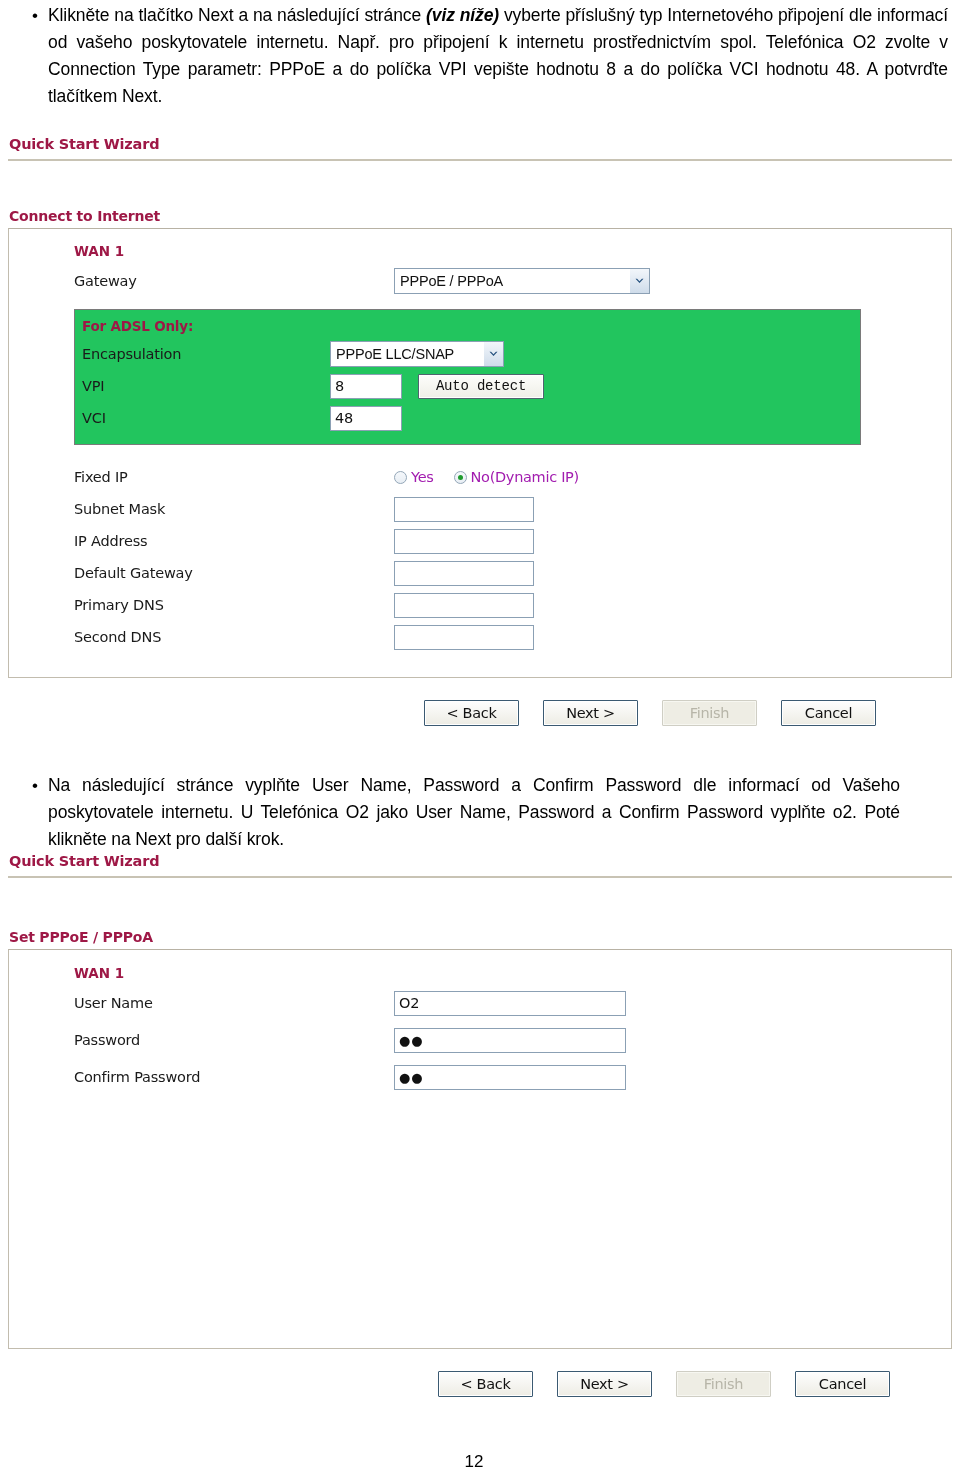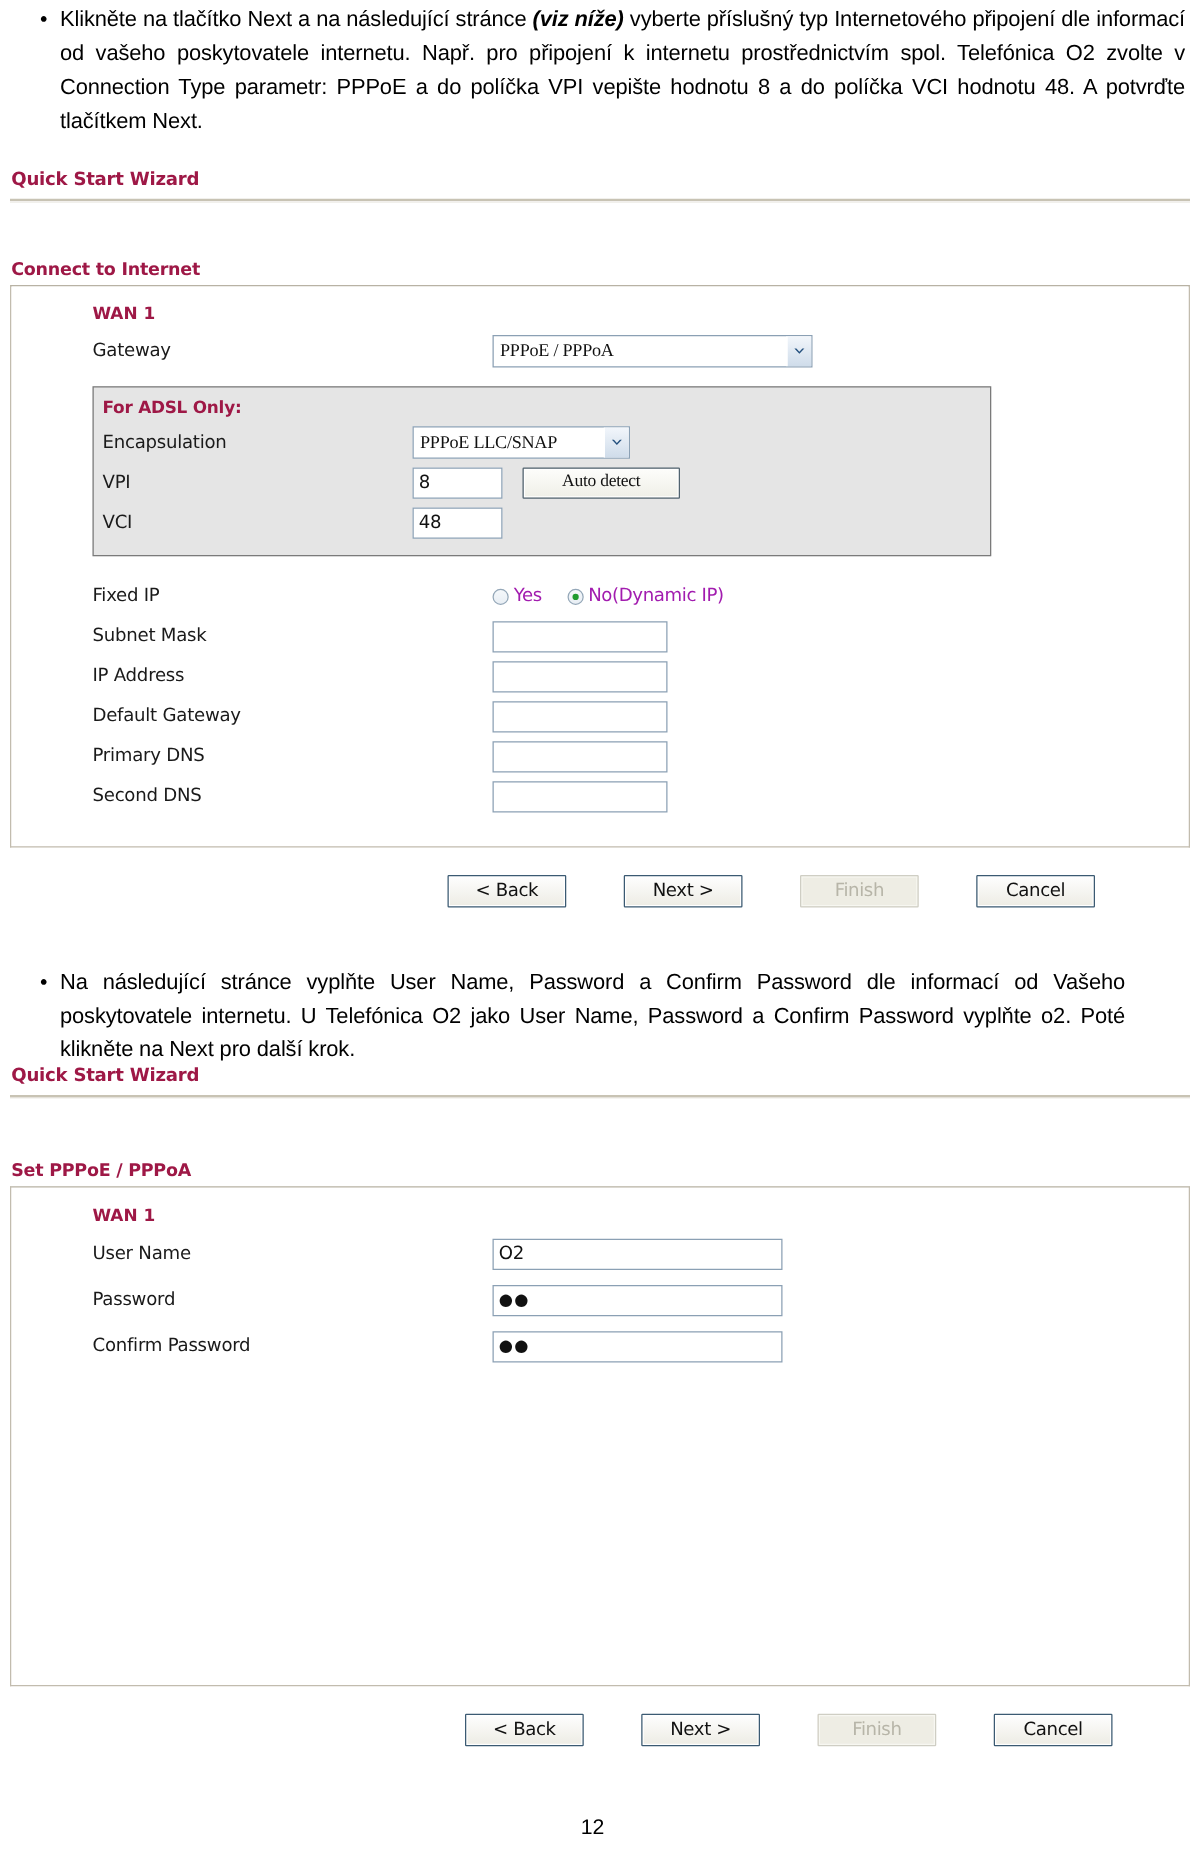--- a/index.html
+++ b/index.html
@@ -139,21 +139,21 @@
 
   
   .tselect {
     box-sizing: border-box;
     border: 1px solid #8ba0b4;
     background: #ffffff;
     height: 26px;
     display: flex;
     align-items: center;
     justify-content: space-between;
-    font-family: Liberation Serif, serif;
+    font-family: Liberation Sans, sans-serif;
     font-size: 14.5px;
     color: #111111;
     letter-spacing: -0.2px;
   }
   .tselect .sv { padding-left: 5px; white-space: nowrap; }
   .tselect .arrow {
     width: 19px;
     height: 100%;
     background: linear-gradient(#f2f6fb, #cfdcea);
     border-left: 1px solid #ffffff;
@@ -162,42 +162,42 @@
     justify-content: center;
     flex: 0 0 19px;
   }
   .tselect .arrow svg { display: block; }
   #sel-protocol { width: 256px; }
   #sel-encaps   { width: 174px; }
 
   
   .adsl-box {
     margin: 12px 0 0 65px;
-    width: 719px;
+    width: 787px;
     border: 1px solid #7a7a7a;
     box-sizing: border-box;
     padding: 8px 0 10px 0;
-    background: #e5e5e5;
+    background: #22c55e;
   }
   .adsl-title {
     font-family: "DejaVu Sans", sans-serif;
     font-size: 13.5px;
     font-weight: bold;
     color: #9e1846;
     margin-left: 7px;
     letter-spacing: -0.2px;
   }
   .adsl-box .frow { margin-left: 7px; }
   .adsl-box .flabel { width: 248px; flex: 0 0 248px; }
 
   .btn {
     box-sizing: border-box;
     border: 1px solid #51636f;
     background: linear-gradient(#fdfdfb, #efefe7);
-    font-family: Liberation Serif, serif;
+    font-family: Liberation Mono, monospace;
     font-size: 14px;
     color: #111111;
     height: 25px;
     display: inline-flex;
     align-items: center;
     justify-content: center;
     letter-spacing: -0.2px;
     border-radius: 1px;
     box-shadow: inset 0 0 0 1px #ffffff;
   }
@@ -228,21 +228,20 @@
     letter-spacing: -0.3px;
     white-space: nowrap;
   }
 
   
   .navbtns {
     margin-top: 22px;
     display: flex;
     justify-content: flex-end;
     padding-right: 76px;
-    gap: 22px;
   }
   #navbtns-2 { padding-right: 62px; }
   .navbtn {
     box-sizing: border-box;
     width: 95px;
     height: 26px;
     border: 1px solid #3b5a72;
     background: linear-gradient(#fefefe, #edecE4);
     font-family: "DejaVu Sans", sans-serif;
     font-size: 14.5px;

